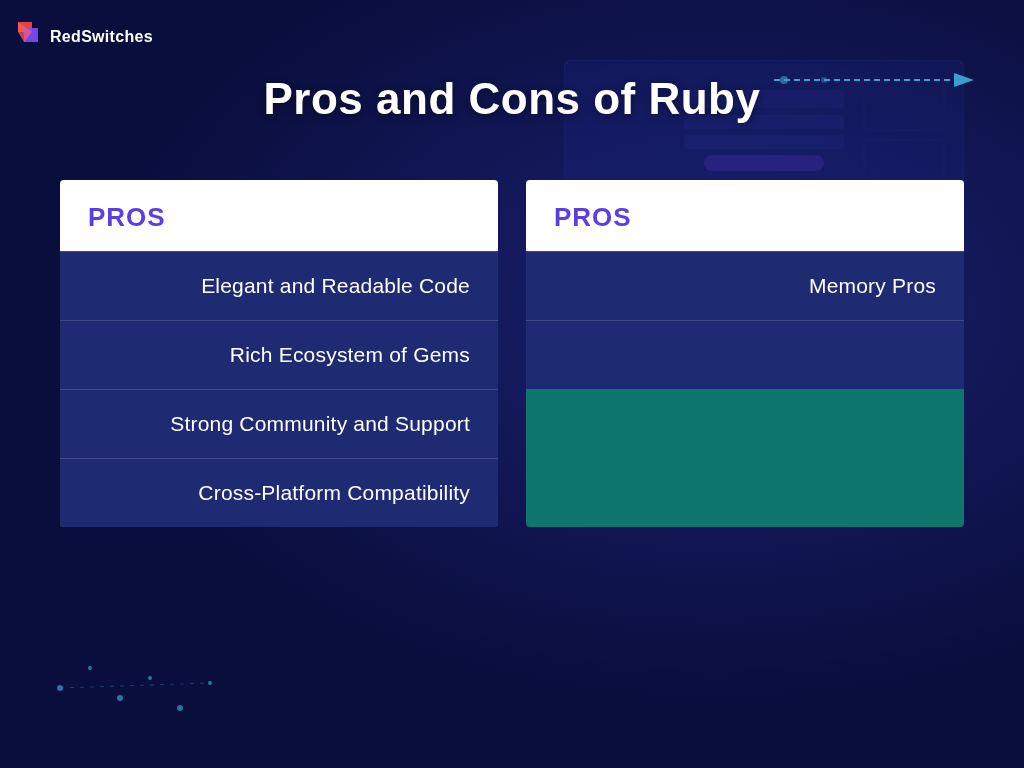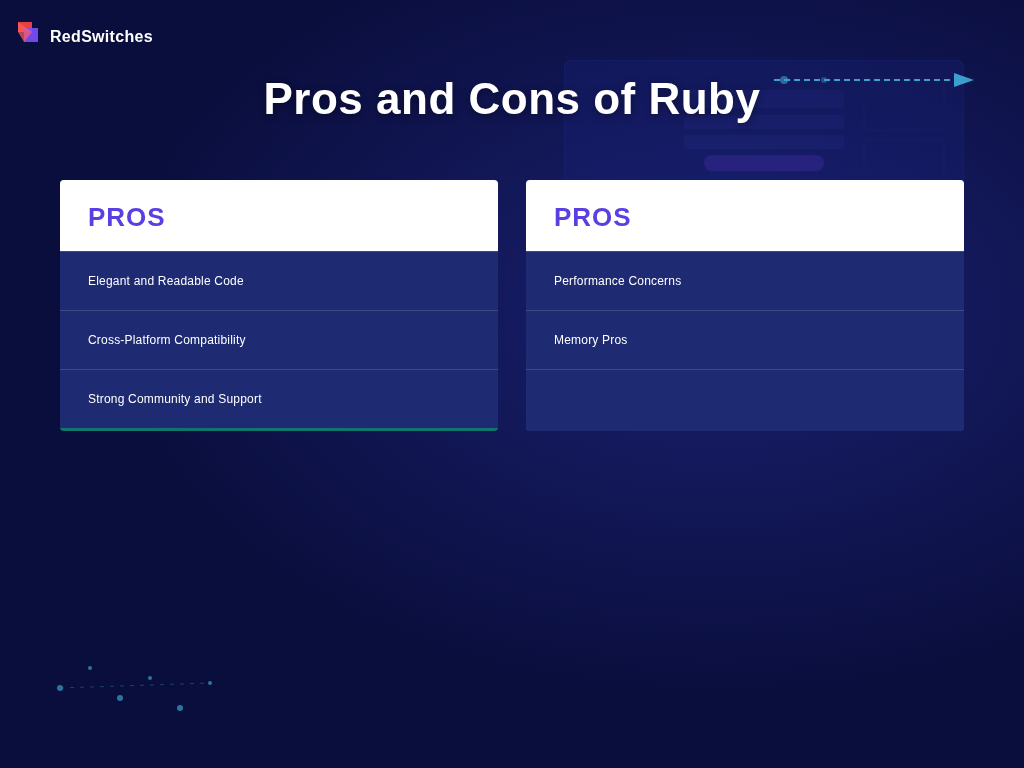--- a/index.html
+++ b/index.html
@@ -110,23 +110,24 @@
     .card-items {
       display: flex;
       flex-direction: column;
     }
 
     .card-item {
       background: #1e2a72;
       border-top: 1px solid rgba(255,255,255,0.15);
       padding: 22px 28px;
       color: #ffffff;
-      font-size: 12px;
+      font-size: 21px;
       font-weight: 400;
       letter-spacing: 0.2px;
+      text-align: right;
     }
 
     .card-item:last-child {
       border-bottom: none;
     }
 
     
     .top-right-arrow {
       position: absolute;
       top: 55px;
@@ -196,31 +197,31 @@
   <h1 class="page-title">Pros and Cons of Ruby</h1>
 
   <div class="cards-row">
 
     <div class="card">
       <div class="card-header card-header-pros">
         <span class="card-title card-title-pros">PROS</span>
       </div>
       <div class="card-items">
         <div class="card-item">Elegant and Readable Code</div>
+        <div class="card-item">Rich Ecosystem of Gems</div>
+        <div class="card-item">Strong Community and Support</div>
         <div class="card-item">Cross-Platform Compatibility</div>
-        <div class="card-item">Strong Community and Support</div>
       </div>
     </div>
 
     <div class="card">
       <div class="card-header card-header-cons">
         <span class="card-title card-title-cons">PROS</span>
       </div>
       <div class="card-items">
-        <div class="card-item">Performance Concerns</div>
         <div class="card-item">Memory Pros</div>
 
         <div class="card-item" style="min-height:62px;">&nbsp;</div>
       </div>
     </div>
 
   </div>
 </main>
 
 </body></html>

